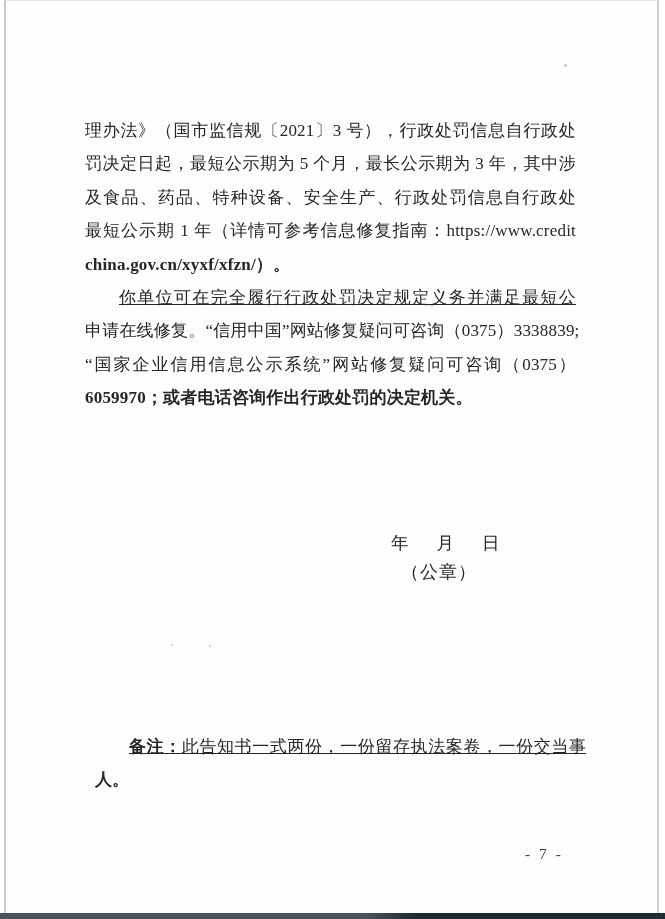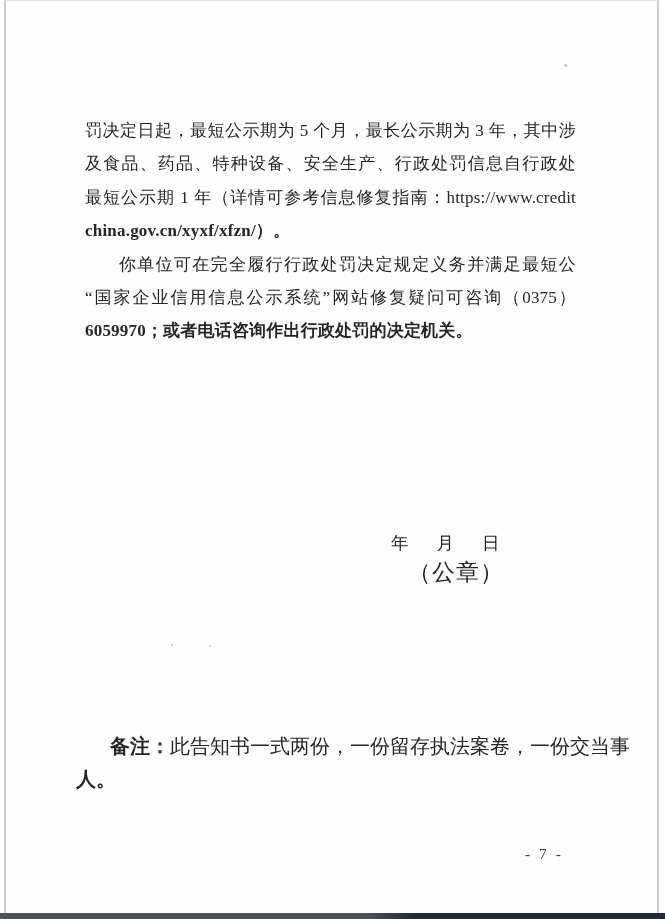--- a/index.html
+++ b/index.html
@@ -51,47 +51,47 @@
     text-align: justify;
     text-align-last: justify;
     text-justify: inter-character;
   }
   .line--left {
     text-align-last: left;
     font-weight: bold;
   }
   .line--indent {
     text-indent: 34px;
+    text-decoration: underline;
   }
   
   .date-line {
     position: absolute;
     left: 391px;
     top: 527px;
     display: flex;
     gap: 28px;
     font-size: 17.5px;
     line-height: 33px;
   }
   .seal-line {
     position: absolute;
     left: 401px;
     top: 556px;
-    font-size: 23px;
+    font-size: 18px;
     line-height: 33px;
     letter-spacing: 1px;
-    margin-left: 7px;
   }
   
   .note-block {
     position: absolute;
-    left: 76px;
+    left: 95px;
     top: 730px;
     width: 491px;
-    font-size: 20px;
+    font-size: 17px;
     line-height: 33px;
   }
   .note-label {
     font-weight: bold;
   }
   
   .page-number {
     position: absolute;
     left: 525px;
     top: 845px;
@@ -114,26 +114,28 @@
 </style>
 </head>
 <body>
 
 <div class="scan-canvas">
 
   <div class="page-frame"></div>
 
   <div class="text-column">
 
+    <div class="line">理办法》（国市监信规〔2021〕3 号），行政处罚信息自行政处</div>
     <div class="line">罚决定日起，最短公示期为 5 个月，最长公示期为 3 年，其中涉</div>
     <div class="line">及食品、药品、特种设备、安全生产、行政处罚信息自行政处</div>
     <div class="line">最短公示期 1 年（详情可参考信息修复指南：https://www.credit</div>
     <div class="line line--left">china.gov.cn/xyxf/xfzn/）。</div>
 
     <div class="line line--indent">你单位可在完全履行行政处罚决定规定义务并满足最短公</div>
+    <div class="line">申请在线修复。“信用中国”网站修复疑问可咨询（0375）3338839;</div>
     <div class="line">“国家企业信用信息公示系统”网站修复疑问可咨询（0375）</div>
     <div class="line line--left">6059970；或者电话咨询作出行政处罚的决定机关。</div>
   </div>
 
   <div class="date-line">
     <span>年</span>
     <span>月</span>
     <span>日</span>
   </div>
   <div class="seal-line">（公章）</div>

